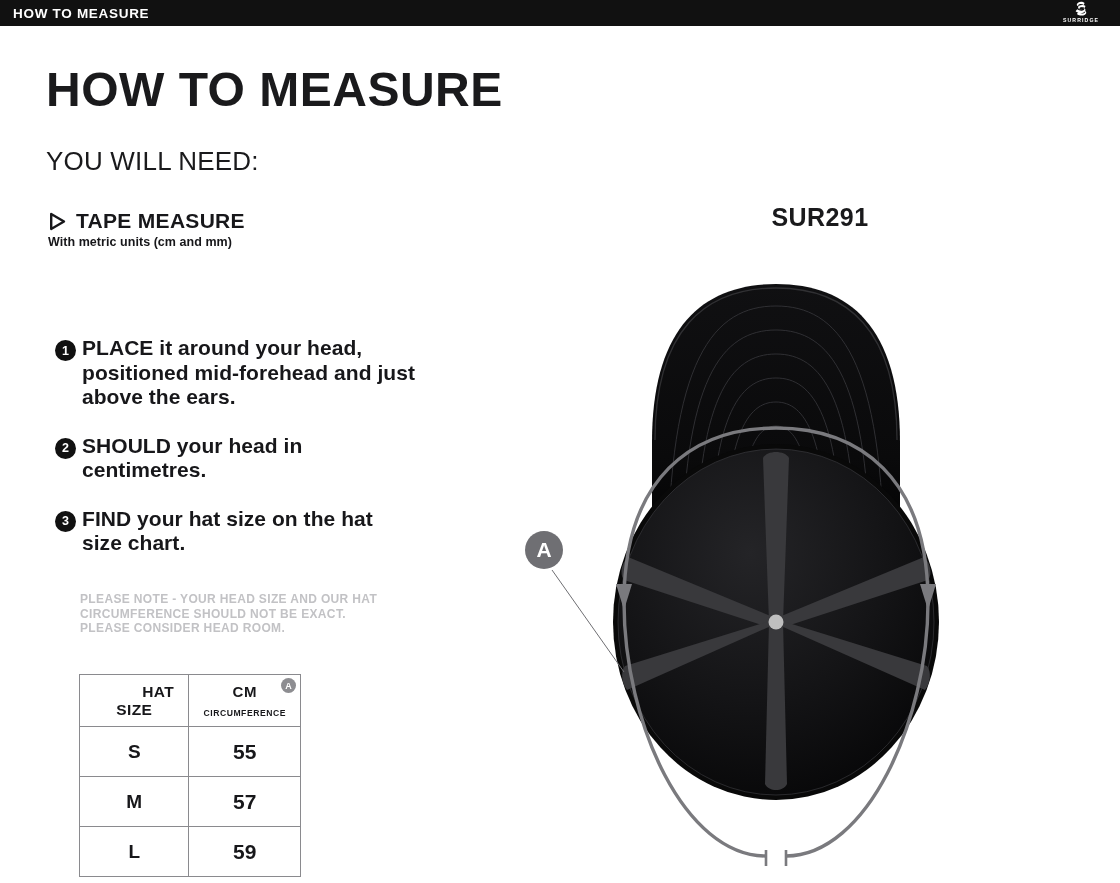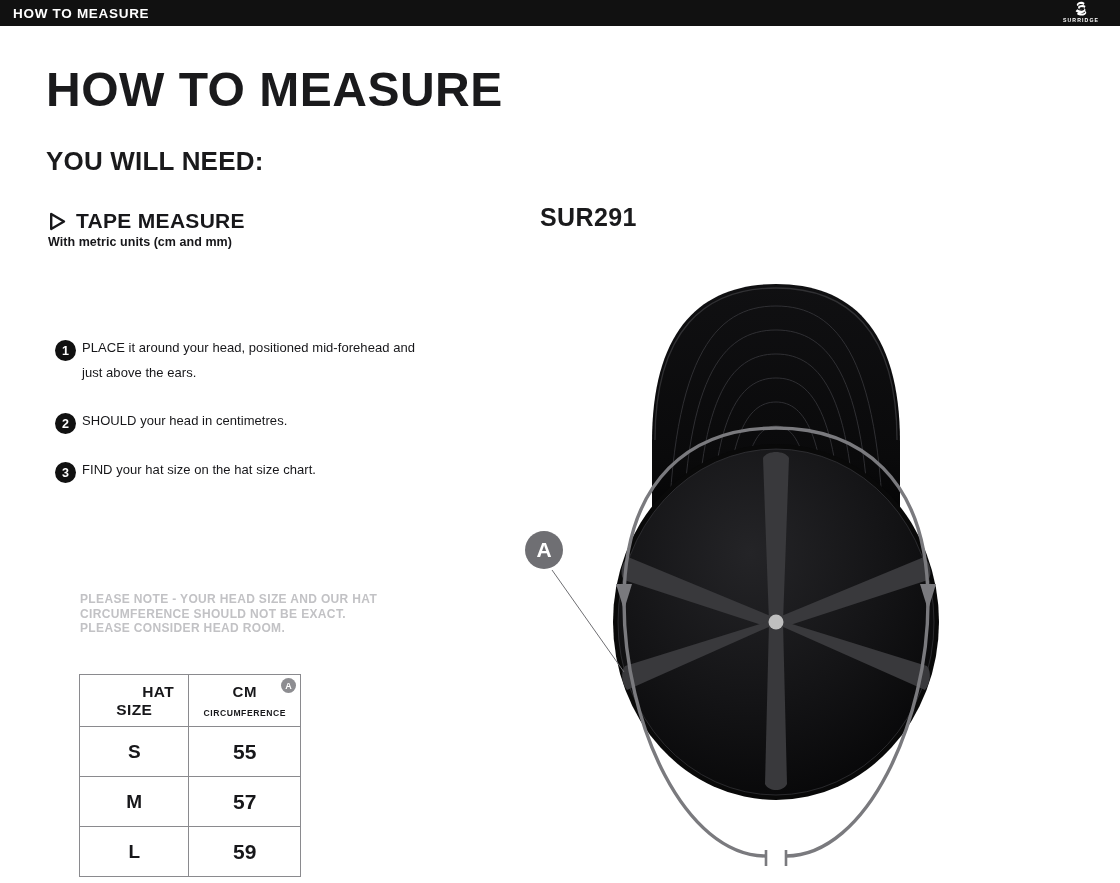--- a/index.html
+++ b/index.html
@@ -49,21 +49,21 @@
 
   
   .h1 {
     position: absolute; left: 46px; top: 62px;
     font-size: 48px; font-weight: bold;
     letter-spacing: 0.5px;
     color: #1a1a1c;
   }
   .h2 {
     position: absolute; left: 46px; top: 146px;
-    font-size: 26px; font-weight: bold;
+    font-size: 26px; font-weight: normal;
     letter-spacing: 0.2px;
     color: #1a1a1c;
   }
 
   .need-block { position: absolute; left: 48px; top: 209px; }
   .need-row { display: flex; align-items: center; gap: 9px; }
   .tri-icon { display:block; }
   .need-title {
     font-size: 21px; font-weight: bold;
     letter-spacing: 0.3px; color:#17171a;
@@ -79,21 +79,21 @@
   .step { display: flex; align-items: flex-start; margin-bottom: 24px; }
   .step-num {
     flex: 0 0 auto;
     width: 21px; height: 21px; border-radius: 50%;
     background: #111111; color: #ffffff;
     font-size: 12.5px; font-weight: bold;
     display: flex; align-items: center; justify-content: center;
     margin-top: 4px; margin-right: 6px;
   }
   .step-text {
-    font-size: 13px; font-weight: normal; line-height: 24.5px;
+    font-size: 21px; font-weight: bold; line-height: 24.5px;
     color: #17171a; letter-spacing: 0.05px;
   }
 
   .note {
     position: absolute; left: 80px; top: 592px;
     font-size: 12px; font-weight: bold;
     line-height: 14.5px; letter-spacing: 0.35px;
     color: #c2c2c5;
   }
 
@@ -128,22 +128,22 @@
   .cell-cm   { font-size: 21px; font-weight: bold; }
 
   
   .prod-title {
     position: absolute; left: 560px; top: 150px;
     width: 520px; text-align: center;
     font-size: 43px; font-weight: bold;
     letter-spacing: 0.4px; color: #1a1a1c;
   }
   .prod-code {
-    position: absolute; left: 540px; top: 203px;
-    width: 520px; 
+    position: absolute; left: 560px; top: 203px;
+    width: 520px; text-align: center;
     font-size: 25px; font-weight: bold;
     letter-spacing: 0.4px; color: #1a1a1c;
   }
 
   .cap-figure { position: absolute; left: 505px; top: 272px; }
 
   .badge-a-big {
     position: absolute; left: 525px; top: 531px;
     width: 38px; height: 38px; border-radius: 50%;
     background: #6f6f73; color: #ffffff;

